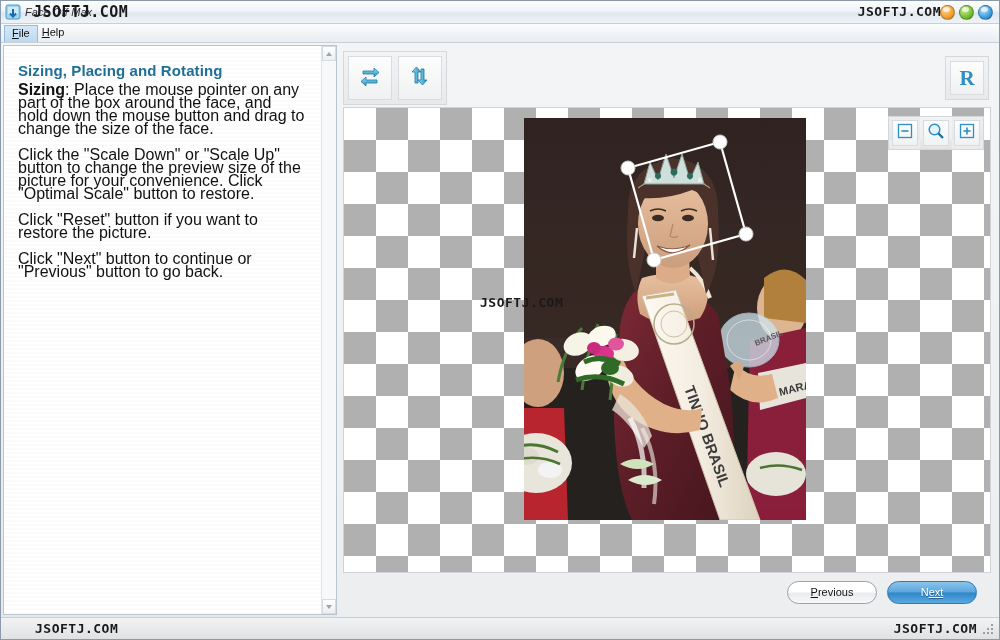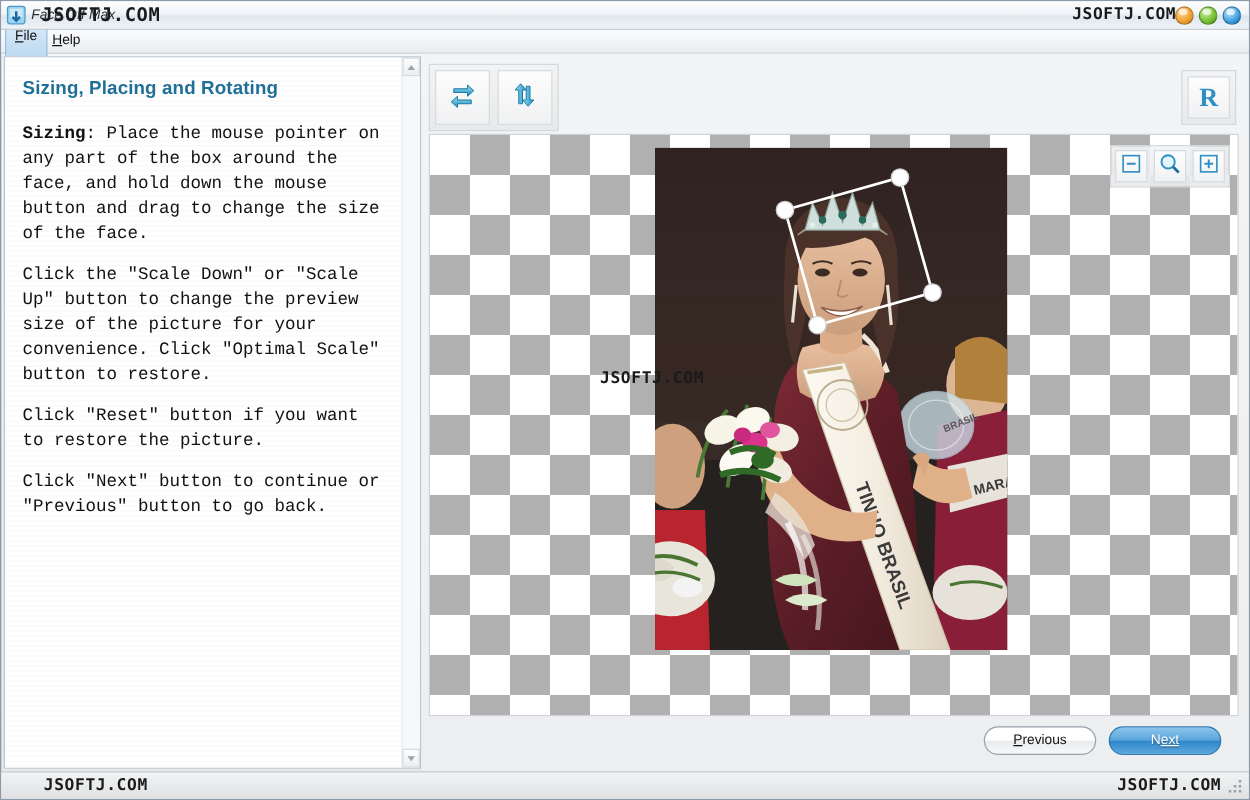--- a/index.html
+++ b/index.html
@@ -66,21 +66,21 @@
     border-bottom: 1px solid #c8d0d8;
     display: flex; align-items: center; padding-left: 3px;
   }
   .menu-item {
     font-size: 11px; color: #111; padding: 2px 8px 3px 4px;
     line-height: 13px;
   }
   .menu-item.active {
     background: linear-gradient(#d6e8f7, #bcd9f0);
     border: 1px solid #8fbde4; border-bottom: none;
-    padding: 1px 7px 10px 7px;
+    padding: 1px 7px 2px 7px;
   }
   .menu-item u { text-decoration: underline; }
 
   
   .body { flex: 1 1 auto; display: flex; min-height: 0; position: relative; }
 
   
   .leftpanel {
     width: 334px; flex: 0 0 334px; position: relative;
     background: #ffffff;
@@ -89,26 +89,25 @@
     display: flex;
   }
   .help-scroll {
     flex: 1 1 auto; overflow: hidden; position: relative;
     background:
       repeating-linear-gradient(to bottom, #ffffff 0px, #ffffff 2px, #fbfbfb 2px, #fbfbfb 4px);
     padding: 16px 16px 10px 14px;
   }
   .help-title {
     font-size: 15px; font-weight: bold; color: #1f6f96;
-    margin-bottom: 18px; letter-spacing: .1px;
+    margin-bottom: 4px; letter-spacing: .1px;
   }
   .help-p {
-    font-size: 14px; color: #111; line-height: 20px;
+    font-size: 16px; color: #111; line-height: 13px;
     margin-bottom: 13px;
-    font-family: Liberation Mono, monospace;
   }
   .help-p b { font-weight: bold; }
 
   .vscroll {
     width: 15px; flex: 0 0 15px;
     background: linear-gradient(to right, #f4f6f8, #eef1f4);
     border-left: 1px solid #dfe4e9;
     display: flex; flex-direction: column; justify-content: space-between;
   }
   .vs-btn {

